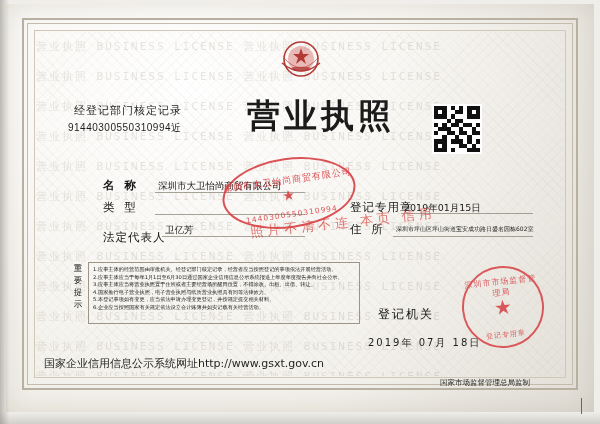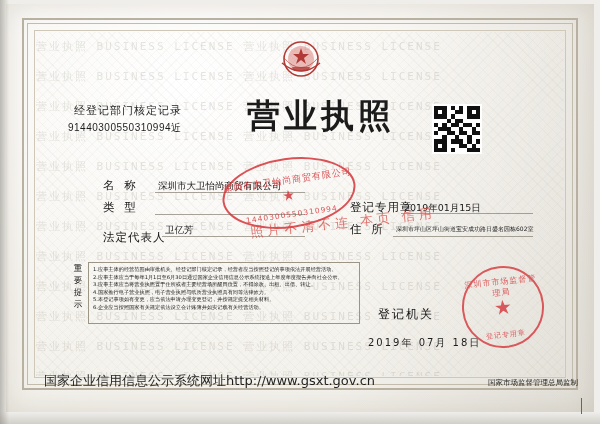--- a/index.html
+++ b/index.html
@@ -316,31 +316,30 @@
     top: 336px;
     font-size: 10px;
     color: #1d1d1d;
     letter-spacing: 2px;
     text-align: right;
   }
   
   .footer-left {
     position: absolute;
     left: 44px;
-    top: 372px;
-    font-size: 13px;
+    top: 356px;
+    font-size: 11px;
     color: #1f1f1f;
   }
   .footer-right {
     position: absolute;
     left: 440px;
     top: 378px;
     font-size: 7.5px;
     color: #1f1f1f;
-    margin-left: 48px;
   }
   
   .edge-shadow-left {
     position: absolute;
     left: 0; top: 0; width: 9px; height: 424px;
     background: linear-gradient(to right, rgba(90,85,75,0.35), rgba(255,255,255,0));
   }
   .edge-shadow-bottom {
     position: absolute;
     left: 0; bottom: 0; width: 600px; height: 12px;
@@ -516,21 +515,21 @@
         <i class="on"></i>
         <i></i>
         <i></i>
         <i></i>
         <i class="on"></i>
         <i class="on"></i>
         <i class="on"></i>
       </div>
   </div>
 
-  <div class="field-label" style="left:103px; top:178px;">名    称</div>
+  <div class="field-label" style="left:103px; top:178px;font-weight:bold;">名    称</div>
   <div class="field-value" style="left:158px; top:180px;">深圳市大卫怡尚商贸有限公司</div>
   <div class="rule" style="left:155px; top:192px; width:150px;"></div>
 
   <div class="field-label" style="left:103px; top:200px;text-align:right;">类    型</div>
   <div class="rule" style="left:155px; top:214px; width:150px;"></div>
 
   <div class="field-label" style="left:103px; top:230px; letter-spacing:1px;">法定代表人</div>
   <div class="field-value" style="left:165px; top:224px;">卫亿芳</div>
   <div class="rule" style="left:162px; top:236px; width:143px;"></div>
 

